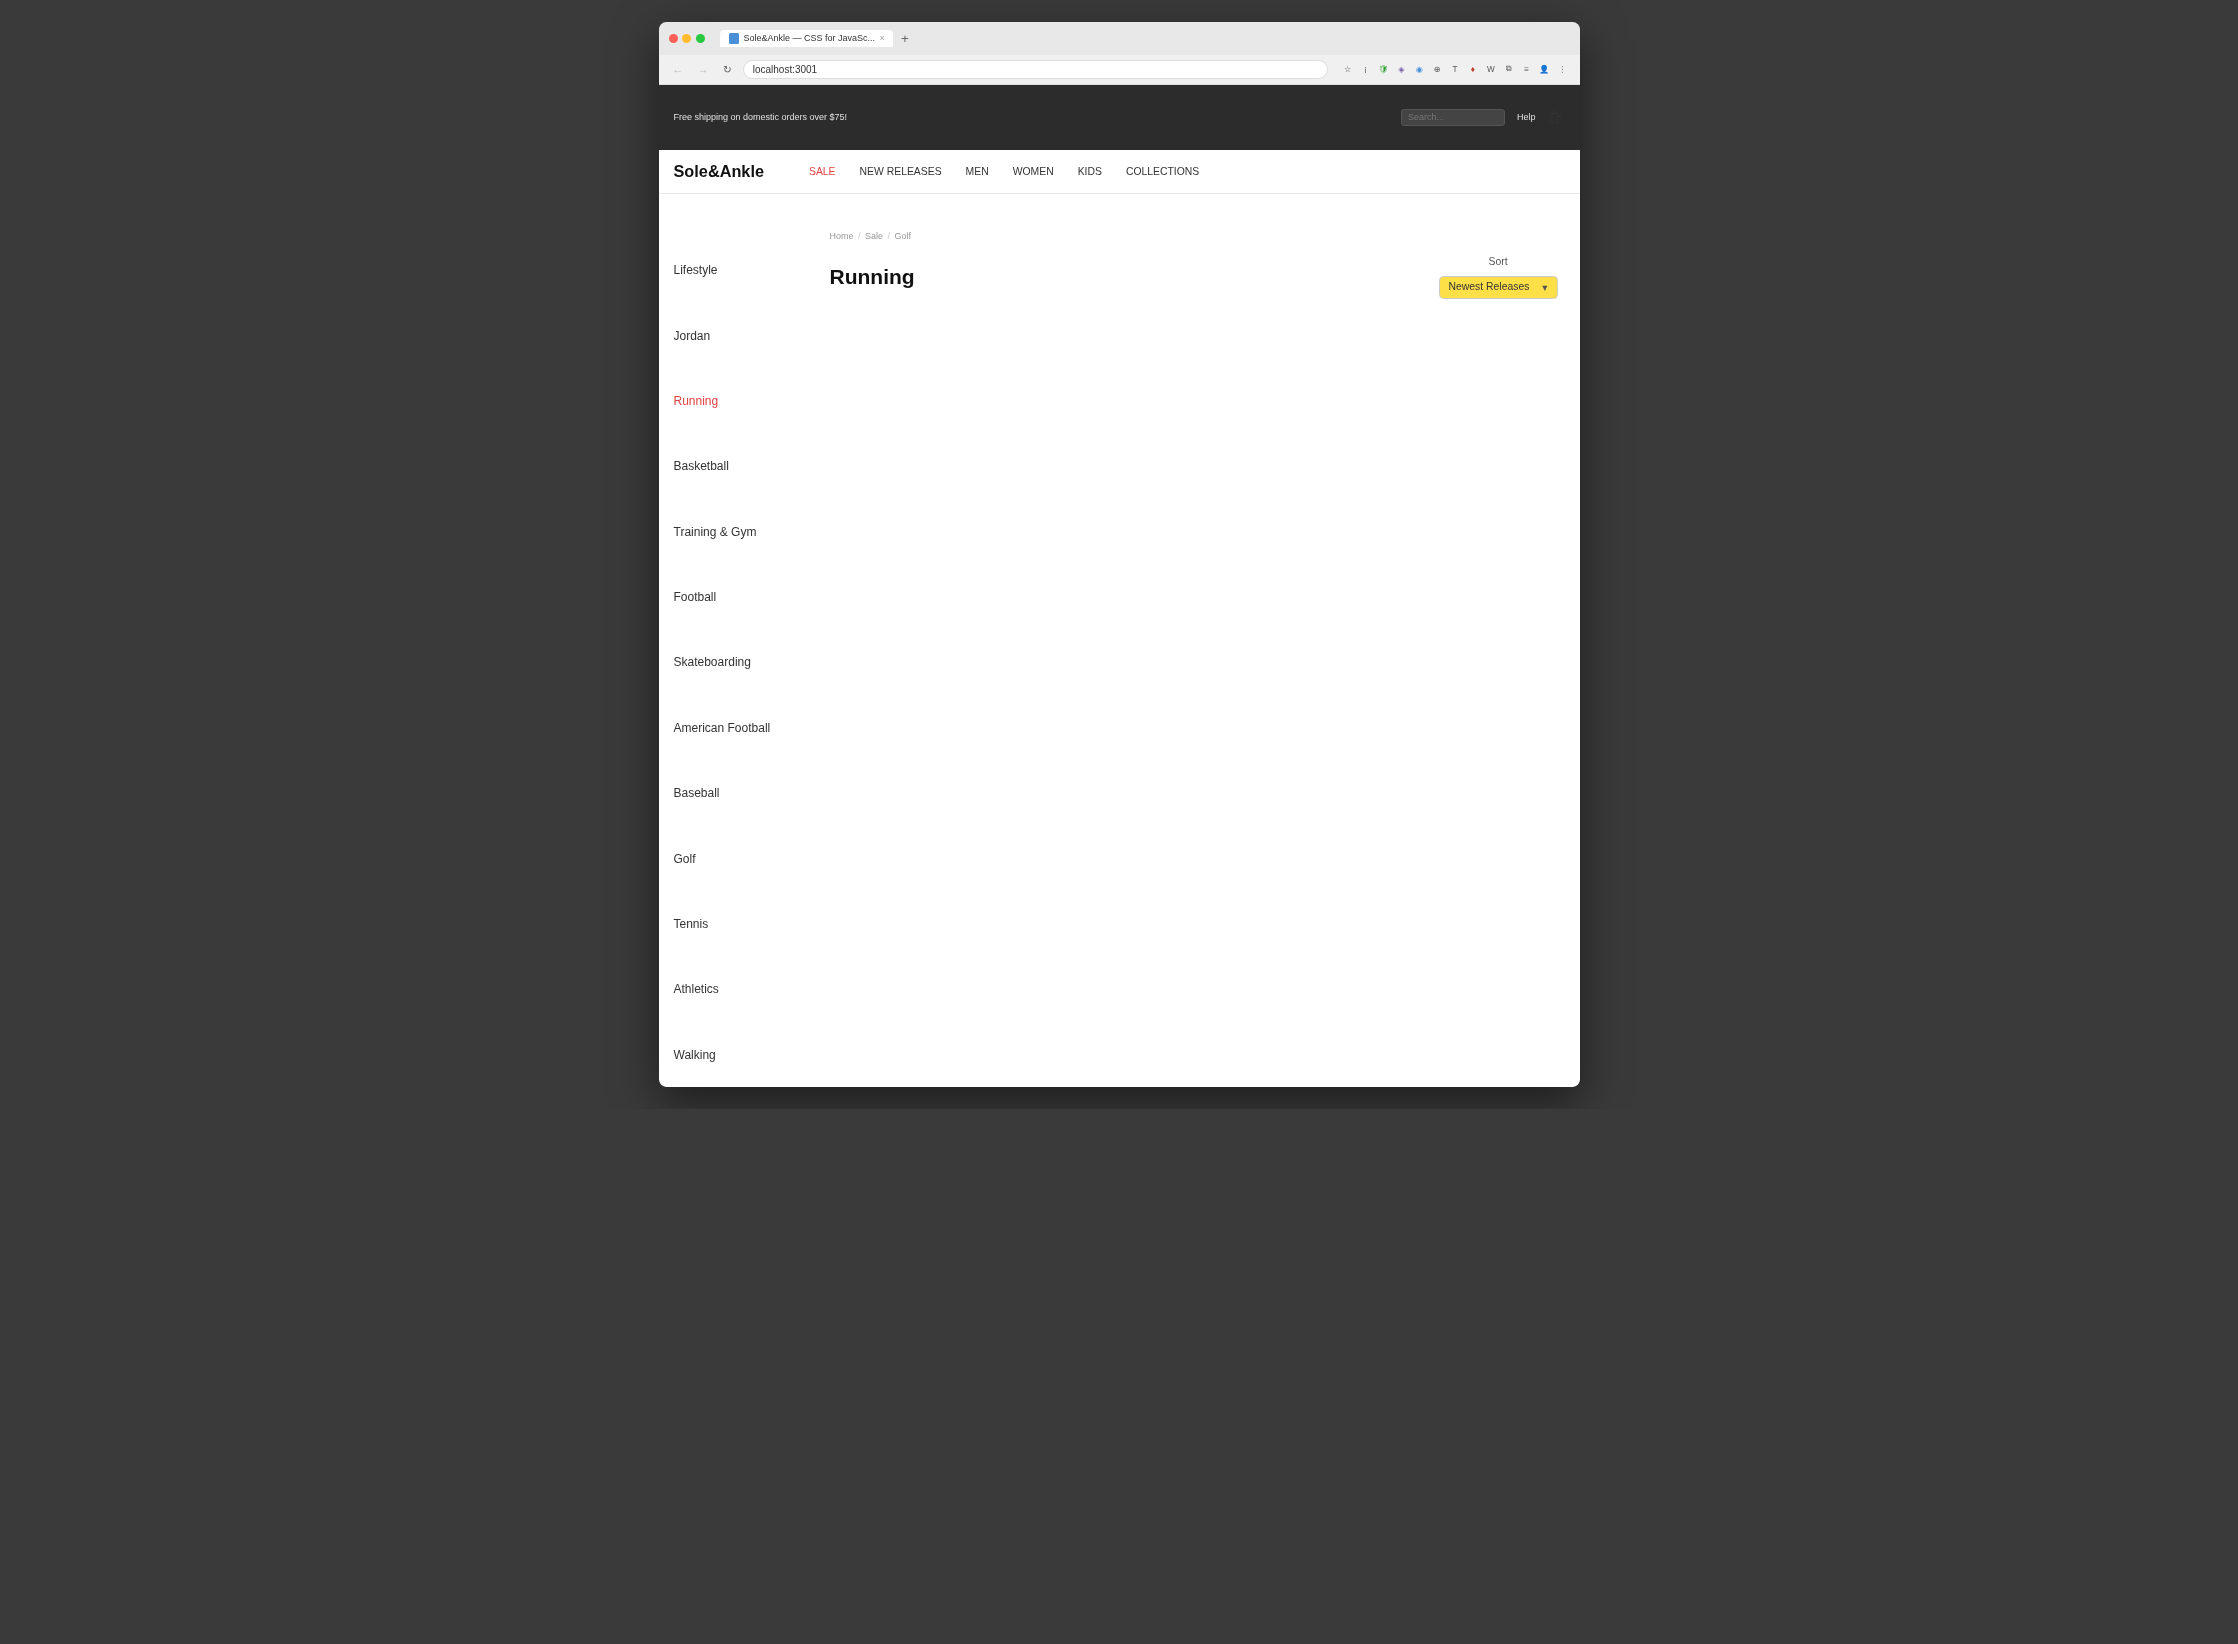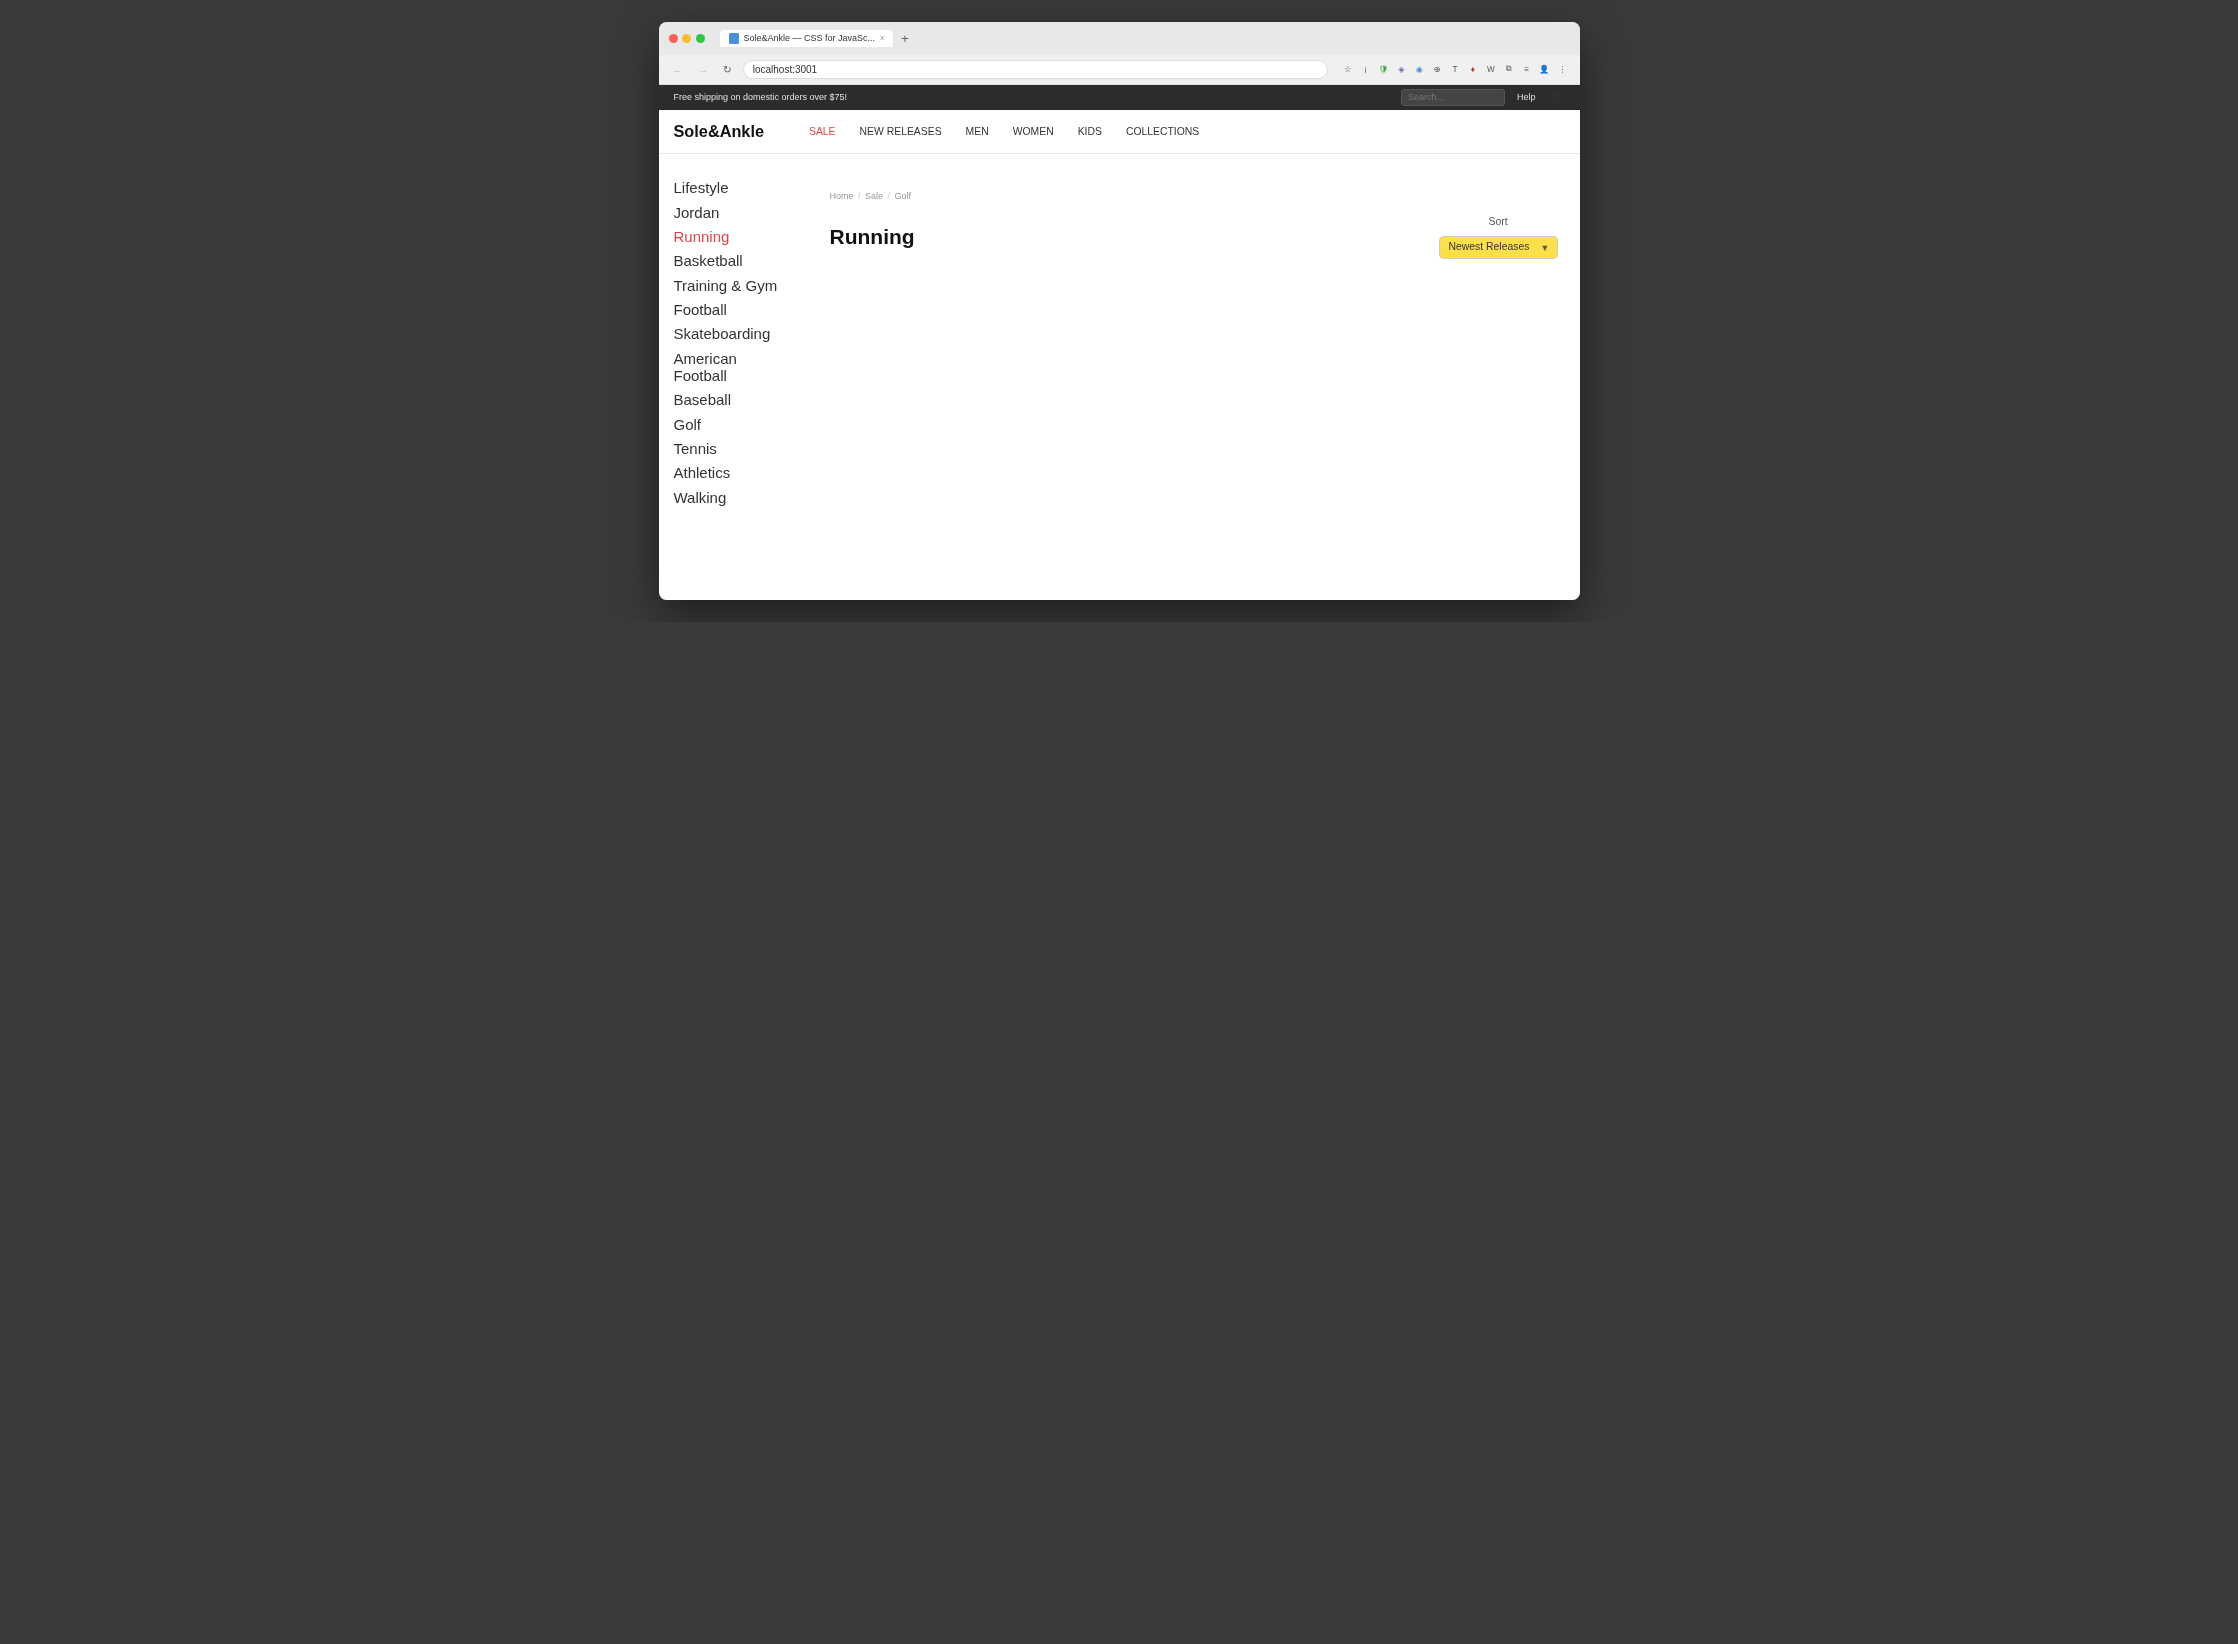--- a/index.html
+++ b/index.html
@@ -136,21 +136,21 @@
 
     
     .page-content {
       background: white;
     }
 
     
     .banner {
       background: #2c2c2c;
       color: #e0e0e0;
-      padding: 4px 15px;
+      padding: 24px 15px;
       display: flex;
       align-items: center;
       justify-content: space-between;
       font-size: 9px;
     }
 
     .banner-search {
       display: flex;
       align-items: center;
       gap: 6px;
@@ -214,25 +214,26 @@
     }
 
     
     .sidebar {
       width: 149px;
       padding: 22px 15px;
       flex-shrink: 0;
     }
 
     .sidebar-item {
-      font-size: 15px;
+      font-size: 12px;
       color: #333;
       padding: 3.7px 0;
       cursor: pointer;
       display: block;
+      margin-top: 44px;
     }
 
     .sidebar-item.active {
       color: #e04444;
       font-weight: 500;
     }
 
     
     .content {
       flex: 1;

